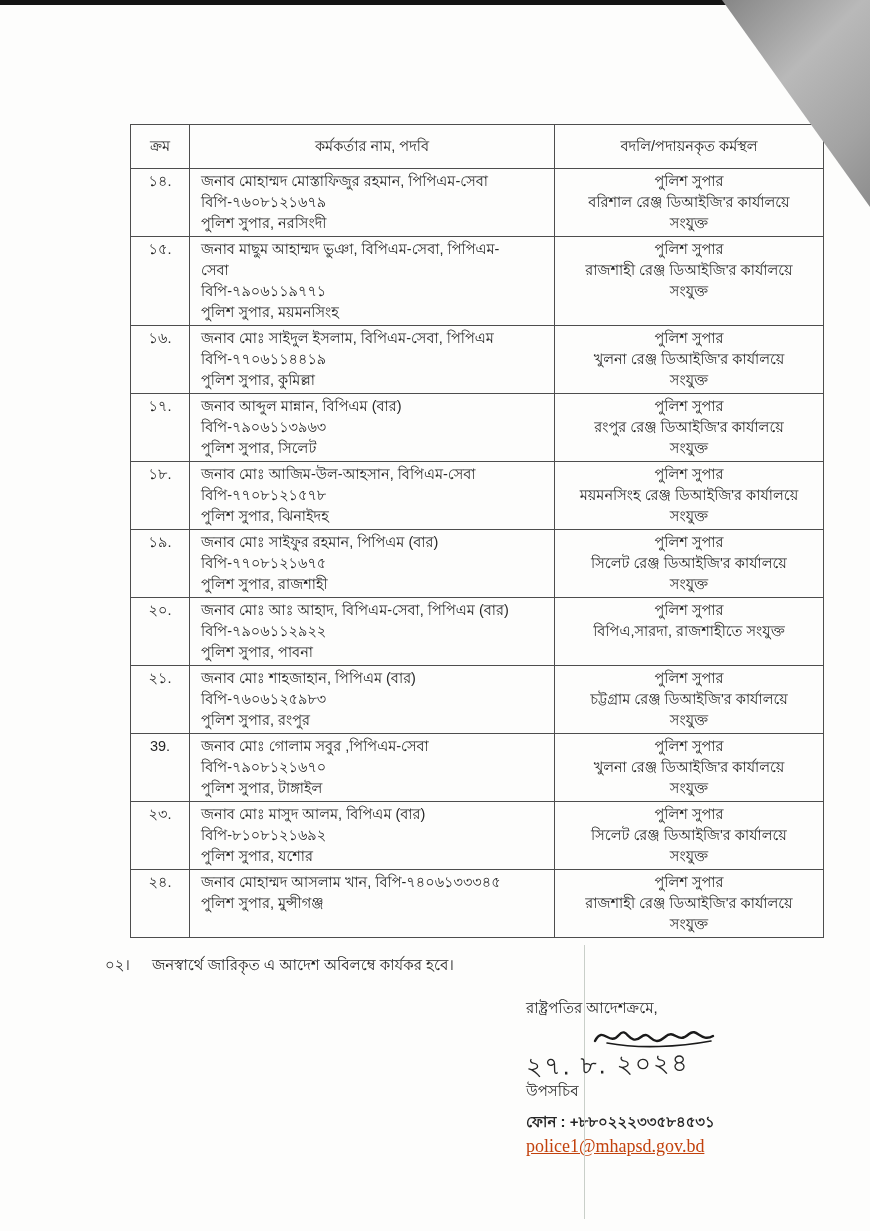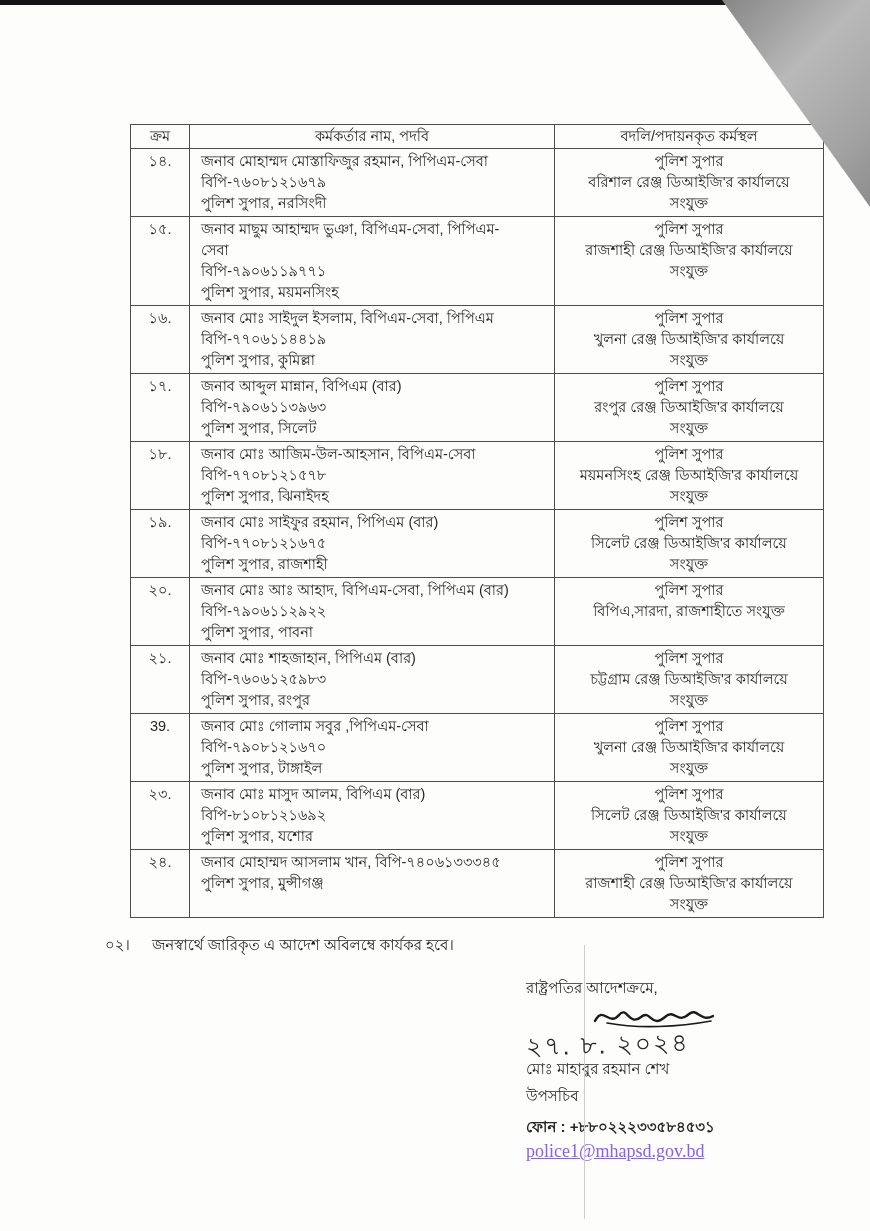--- a/index.html
+++ b/index.html
@@ -27,42 +27,42 @@
     table-layout:fixed;
   }
   table.officers th, table.officers td {
     border:1px solid #4d4d4d;
     font-size:14.5px;
     line-height:21px;
     font-weight:normal;
     vertical-align:top;
     padding:2px 11px;
   }
-  table.officers th { height:19px; text-align:center; vertical-align:middle; padding:1px 4px; }
+  table.officers th { height:19px; text-align:center; vertical-align:middle; padding:11px 4px; }
   .c-serial { width:36px; text-align:center; }
   .c-name   { width:342px; text-align:left; }
   .c-post   { width:246px; text-align:center; }
 
   
   .clause { display:flex; gap:22px; margin:16px 0 0 105px; font-size:15px; line-height:21px;text-align:right; }
 
   
   .sig-block { width:256px; margin:22px 0 0 526px; text-align:left; font-size:15px; line-height:21px; }
   .sig-order { margin-bottom:1px; }
   .sig-scribble { display:block; margin:0 auto; }
   .sig-date { font-size:25px; letter-spacing:2px; transform:rotate(-1.5deg); margin:0 0 4px 0; }
   .sig-name { margin-top:2px; }
   .sig-designation { margin-top:6px; }
   .sig-phone { margin-top:10px; font-weight:600; }
   .sig-email {
     font-family:"Liberation Serif", serif;
     font-size:18px;
     text-decoration:underline;
     margin-top:4px;
-    color:#8b5cf6;
+    color:#c2410c;
   }
 </style>
 </head>
 <body>
 
 <div class="page">
 
   <div class="top-strip"></div>
   <div class="corner-fold"></div>
   <div class="crease"></div>
@@ -226,21 +226,20 @@
     <span>জনস্বার্থে জারিকৃত এ আদেশ অবিলম্বে কার্যকর হবে।</span>
   </div>
 
   <div class="sig-block">
     <div class="sig-order">রাষ্ট্রপতির আদেশক্রমে,</div>
     <svg class="sig-scribble" width="130" height="34" viewBox="0 0 130 34">
       <path d="M6 22 C 14 6, 20 28, 30 16 C 38 6, 40 28, 52 18 C 62 10, 62 30, 76 18 C 86 9, 88 26, 100 15 C 108 8, 112 24, 124 17" stroke="#1a1a1a" stroke-width="2.4" fill="none" stroke-linecap="round"></path>
       <path d="M18 24 C 50 30, 90 28, 122 22" stroke="#1a1a1a" stroke-width="1.6" fill="none" stroke-linecap="round"></path>
     </svg>
     <div class="sig-date">২৭. ৮. ২০২৪</div>
-    <div class="sig-name">মোঃ মাহাবুর রহমান শেখ</div>
     <div class="sig-designation">উপসচিব</div>
     <div class="sig-phone">
       <span>ফোন :</span>
       <span>+৮৮০২২২৩৩৫৮৪৫৩১</span>
     </div>
     <div class="sig-email">police1@mhapsd.gov.bd</div>
   </div>
 
 </div>
 

